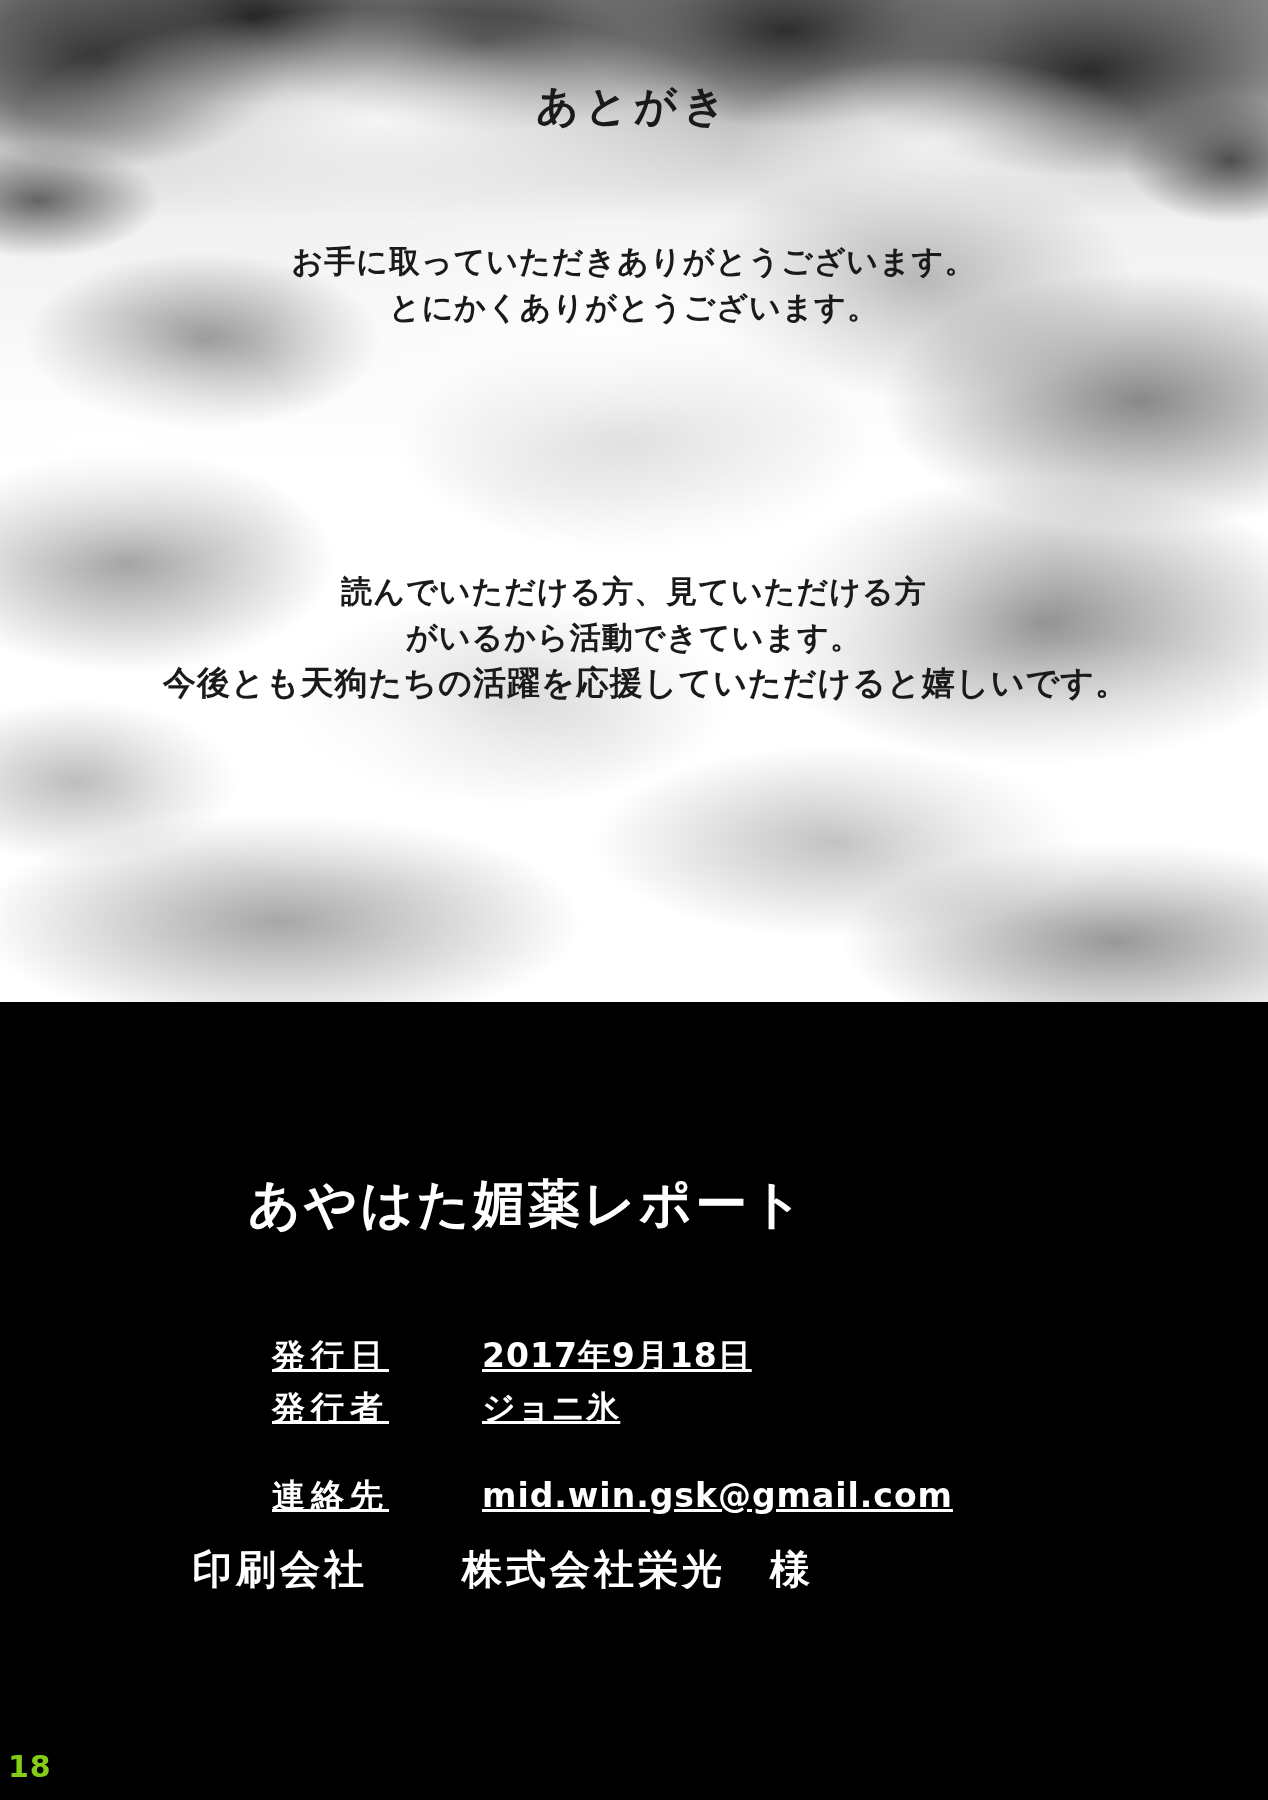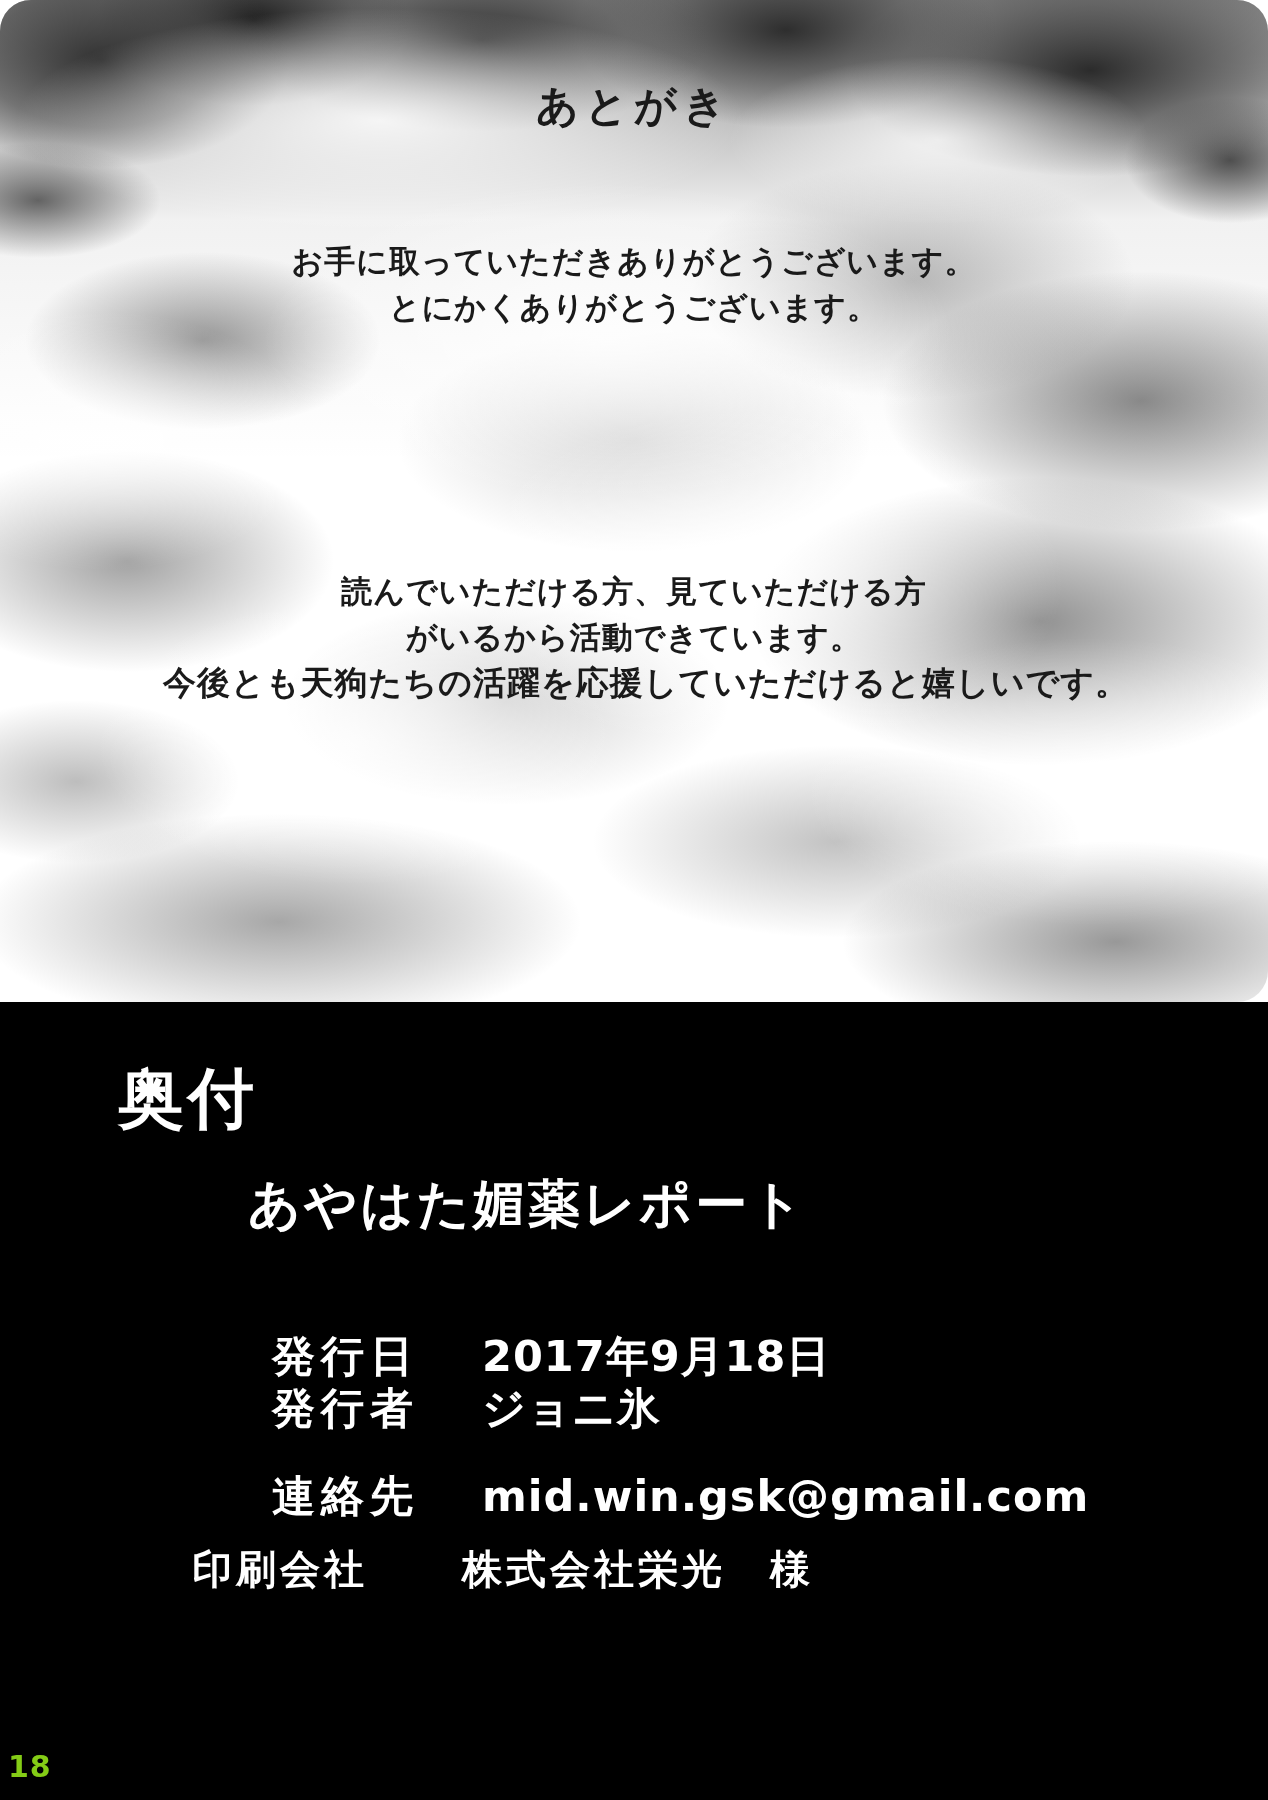--- a/index.html
+++ b/index.html
@@ -17,21 +17,20 @@
 
   
   #afterword-panel {
     position: absolute;
     left: 0;
     top: 0;
     width: 1268px;
     height: 1002px;
     background: #ffffff;
     overflow: hidden;
-    border-radius: 31px;
   }
 
   
   #smoke-layer {
     position: absolute;
     inset: 0;
     background-color: #ffffff;
     background-image:
       radial-gradient(ellipse 260px 150px at 8% 6%, rgba(40,40,40,0.92) 0%, rgba(60,60,60,0.55) 45%, rgba(255,255,255,0) 72%),
       radial-gradient(ellipse 200px 110px at 20% 2%, rgba(25,25,25,0.95) 0%, rgba(70,70,70,0.5) 50%, rgba(255,255,255,0) 78%),
@@ -128,23 +127,24 @@
     top: 168px;
     font-size: 52px;
     font-weight: bold;
     letter-spacing: 3px;
   }
 
   #colophon-fields {
     position: absolute;
     left: 272px;
     top: 328px;
-    font-size: 43px;
+    font-size: 33px;
     line-height: 52px;
     font-weight: bold;
+    text-decoration: underline;
   }
   .field-row { display: flex; align-items: baseline; }
   .field-label { width: 210px; letter-spacing: 6px; }
   .field-value { letter-spacing: 1px; }
   .field-value.mono { font-family: "DejaVu Sans", sans-serif; margin-top: 36px; }
 
   #colophon-printer {
     position: absolute;
     left: 192px;
     top: 540px;
@@ -183,21 +183,20 @@
 
     <div class="para" id="para-3">
       <span class="line">読んでいただける方、見ていただける方</span>
       <span class="line">がいるから活動できています。</span>
       <span class="line">今後とも天狗たちの活躍を応援していただけると嬉しいです。</span>
     </div>
   </div>
 </div>
 
 <div id="colophon-panel">
-  <div id="colophon-heading">奥付</div>
   <div id="colophon-book-title">あやはた媚薬レポート</div>
 
   <div id="colophon-fields">
     <div class="field-row">
       <span class="field-label">発行日</span>
       <span class="field-value">2017年9月18日</span>
     </div>
     <div class="field-row">
       <span class="field-label">発行者</span>
       <span class="field-value">ジョニ氷</span>

